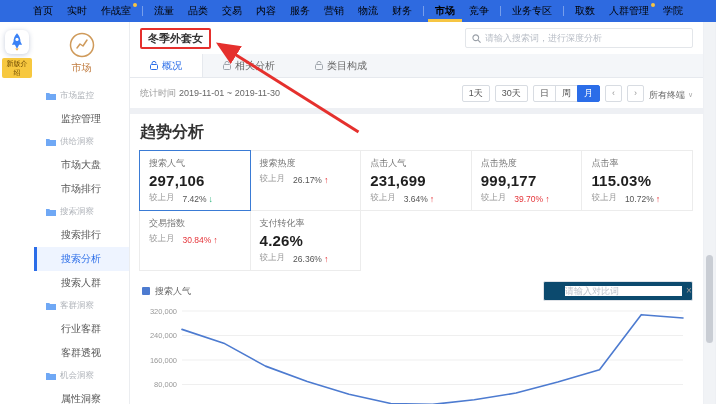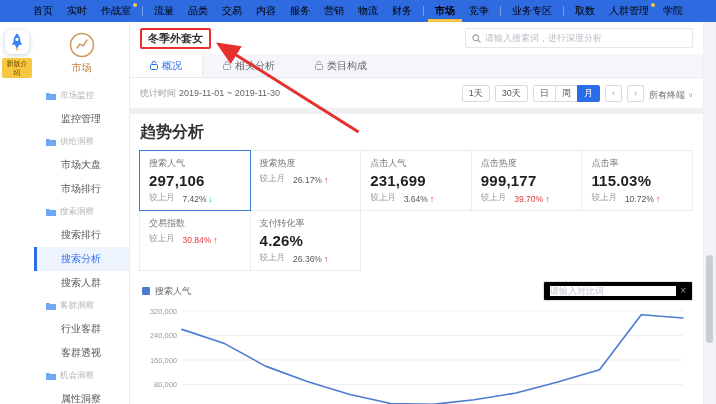--- a/index.html
+++ b/index.html
@@ -55,21 +55,21 @@
   .m-dv{display:flex;align-items:center;gap:2px}
   .m-delta{color:#555}
   .m-delta.red{color:#e5353a}
   .m-arrow{font-weight:bold;font-size:9px}
   .m-arrow.up{color:#e5353a}
   .m-arrow.down{color:#23b177}
   .chart-wrap{margin-top:10px}
   .chart-head{display:flex;justify-content:space-between;align-items:center}
   .legend{display:flex;align-items:center;gap:5px;font-size:9px;color:#666;padding-left:2px;cursor:pointer}
   .legend-sq{width:8px;height:8px;background:#4d7bd0;border-radius:1px}
-  .compare{width:150px;height:20px;border:1px solid #dfe2e7;border-radius:2px;display:flex;align-items:center;gap:4px;padding:0 6px;background:#000000}
+  .compare{width:150px;height:20px;border:1px solid #dfe2e7;border-radius:2px;display:flex;align-items:center;gap:4px;padding:0 21px;background:#0c4a6e}
   .compare input{border:0;outline:0;flex:1;font-size:9px;color:#666}
   .compare input::placeholder{color:#bcc1c9}
   .compare .x{color:#999;font-size:10px;line-height:1;cursor:pointer}
   .chart-svg{display:block;width:100%;height:122px;margin-top:2px}
   
   .annot{position:absolute;left:0;top:0;width:100%;height:100%;pointer-events:none;z-index:6}
   
   .scrollbar{position:absolute;right:1px;top:22px;width:11px;height:382px;background:#f1f3f6}
   .scroll-thumb{position:absolute;left:2px;top:233px;width:7px;height:88px;background:#c9cdd4;border-radius:4px;cursor:pointer}
 </style>

